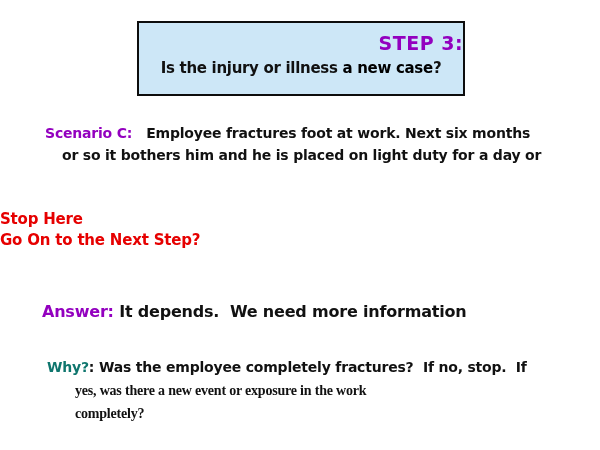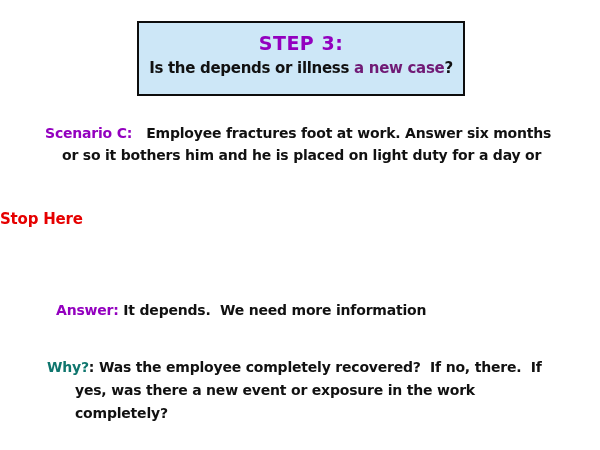--- a/index.html
+++ b/index.html
@@ -26,29 +26,30 @@
     background: #cde7f7;
     border: 2px solid #0d0d0d;
     text-align: center;
   }
   .step-title {
     margin-top: 9px;
     font-size: 19px;
     letter-spacing: 0.5px;
     color: #9300bf;
     white-space: nowrap;
+    text-align: right;
   }
   .step-question {
     margin-top: 5px;
     font-size: 15px;
     letter-spacing: -0.3px;
     color: #111111;
     white-space: nowrap;
   }
-  .highlight-red { color: #701a75; }
+  .highlight-red { color: #000000; }
 
   
   .scenario {
     position: absolute;
     left: 45px;
     top: 122px;
     width: 540px;
     font-size: 14px;
     letter-spacing: -0.2px;
     line-height: 22px;
@@ -65,68 +66,69 @@
     text-align: left;
     color: #e60000;
     font-size: 15px;
     line-height: 21px;
     letter-spacing: -0.2px;
   }
 
   
   .answer {
     position: absolute;
-    left: 56px;
+    left: 42px;
     top: 302px;
-    font-size: 14px;
+    font-size: 16px;
     letter-spacing: -0.2px;
   }
   .answer .label { color: #9300bf; }
 
   
   .why {
     position: absolute;
     left: 47px;
     top: 356px;
     width: 540px;
     font-size: 14px;
     letter-spacing: -0.2px;
     line-height: 23px;
   }
   .why .label { color: #0f766e; }
-  .why .indent-line { padding-left: 28px; }
+  .why .indent-line { padding-left: 28px; font-family: Liberation Serif, serif; }
 </style>
 </head>
 <body>
 
 <div class="slide">
 
   <div class="header-box">
     <div class="step-title t">STEP 3:</div>
     <div class="step-question">
-      <span class="t">Is the depends or illness </span><span class="t highlight-red">a new case</span><span class="t">?</span>
+      <span class="t">Is the injury or illness </span><span class="t highlight-red">a new case</span><span class="t">?</span>
     </div>
   </div>
 
   <div class="scenario">
     <div>
-      <span class="label t">Scenario C:</span><span class="t">   Employee fractures foot at work. Answer six months</span>
+      <span class="label t">Scenario C:</span><span class="t">   Employee fractures foot at work. Next six months</span>
     </div>
     <div class="indent-line t">or so it bothers him and he is placed on light duty for a day or</div>
   </div>
 
   <div class="decision">
     <div class="t">Stop Here</div>
+    <div class="t">Go On to the Next Step?</div>
   </div>
 
   <div class="answer">
     <span class="label t">Answer:</span><span class="t"> It depends.  We need more information</span>
   </div>
 
   <div class="why">
     <div>
-      <span class="label t">Why?</span><span class="t">: </span><span class="t">Was the employee completely recovered?  If no, there.  If</span>
+      <span class="label t">Why?</span><span class="t">: </span><span class="t">Was the employee completely fractures?  If no, stop.  If</span>
     </div>
     <div class="indent-line t">yes, was there a new event or exposure in the work</div>
     <div class="indent-line t">completely?</div>
   </div>
 
 </div>
 
 </body></html>

